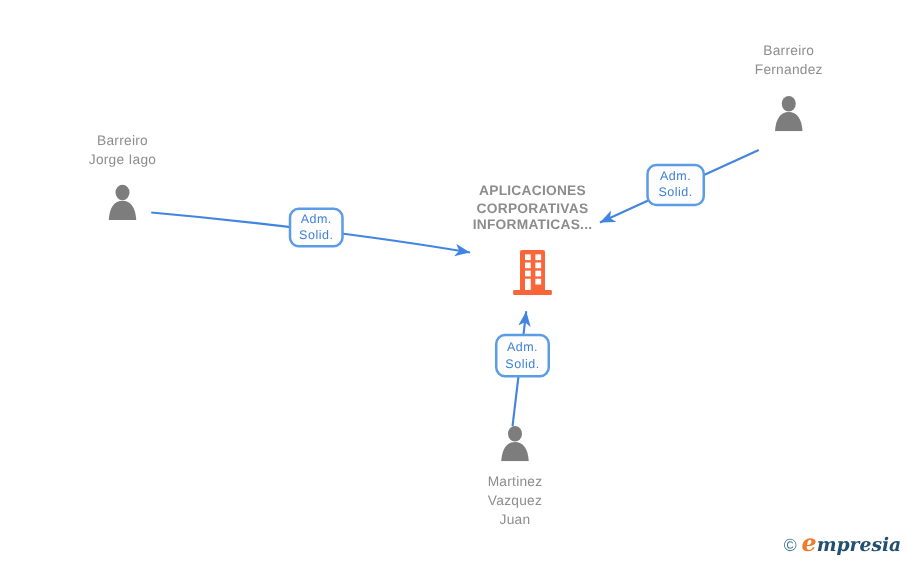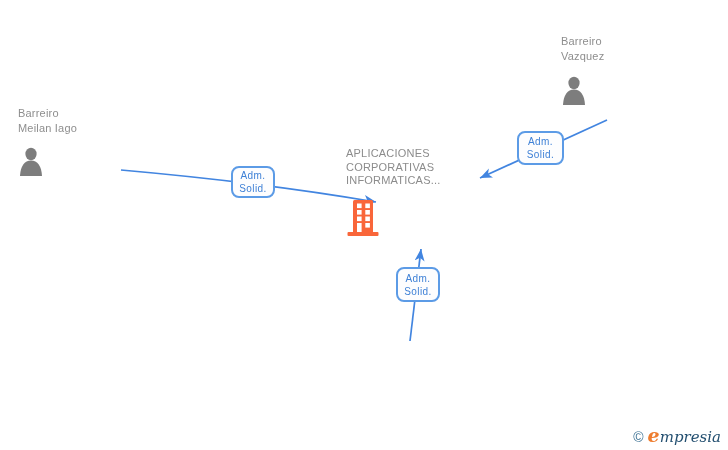--- a/index.html
+++ b/index.html
@@ -22,34 +22,35 @@
   }
   .edge {
     fill: none;
     stroke: #4285E0;
     stroke-width: 1.7;
   }
 
   .node {
     position: absolute;
     z-index: 2;
+    text-align: center;
     cursor: pointer;
   }
   .person-name {
     font-size: 11px;
     line-height: 15px;
     color: #8E8E8E;
     letter-spacing: 0.2px;
   }
   .person-name span { display: block; }
   .icon-holder { display: block; }
 
   .company-name {
     font-size: 11px;
-    font-weight: normal;
+    font-weight: bold;
     line-height: 13.5px;
     color: #8C8C8C;
     letter-spacing: 0.2px;
   }
   .company-name span { display: block; }
 
   .edge-label {
     position: absolute;
     z-index: 3;
     background: #FDFDFE;
@@ -99,20 +100,21 @@
     font-style: italic;
     font-weight: bold;
     font-size: 19px;
     color: #EE7C2E;
   }
   .brand-rest {
     font-family: "DejaVu Serif", "Liberation Serif", serif;
     font-style: italic;
     font-size: 15px;
     color: #234F70;
+    font-weight: bold;
   }
 </style>
 </head>
 <body>
 
 <div class="canvas">
 
   <svg class="edges-layer" viewBox="0 0 728 450">
     <defs>
       <marker id="arrowhead" markerUnits="userSpaceOnUse" markerWidth="14" markerHeight="11" refX="12" refY="5" orient="auto">
@@ -120,43 +122,56 @@
       </marker>
     </defs>
     <path class="edge" d="M121,170 C200,177 300,189 376,202" marker-end="url(#arrowhead)"></path>
     <path class="edge" d="M607,120 L480,178" marker-end="url(#arrowhead)"></path>
     <path class="edge" d="M410,341 L421,249" marker-end="url(#arrowhead)"></path>
   </svg>
 
   <div class="node" id="node-fernandez">
     <div class="person-name">
       <span>Barreiro</span>
-      <span>Meilan Iago</span>
+      <span>Jorge Iago</span>
     </div>
     <span class="icon-holder">
       <svg width="26" height="29" viewBox="0 0 26 29">
         <ellipse cx="13" cy="7" rx="5.6" ry="6.2" fill="#7D7D7D"></ellipse>
         <path d="M13,13.5 C6.5,13.5 2.5,19 2,29 L24,29 C23.5,19 19.5,13.5 13,13.5 Z" fill="#7D7D7D"></path>
       </svg>
     </span>
   </div>
 
   <div class="node" id="node-barreiro">
     <div class="person-name">
       <span>Barreiro</span>
-      <span>Vazquez</span>
+      <span>Fernandez</span>
     </div>
     <span class="icon-holder">
       <svg width="26" height="29" viewBox="0 0 26 29">
         <ellipse cx="13" cy="7" rx="5.6" ry="6.2" fill="#7D7D7D"></ellipse>
         <path d="M13,13.5 C6.5,13.5 2.5,19 2,29 L24,29 C23.5,19 19.5,13.5 13,13.5 Z" fill="#7D7D7D"></path>
       </svg>
     </span>
   </div>
 
+  <div class="node" id="node-martinez">
+    <span class="icon-holder">
+      <svg width="26" height="29" viewBox="0 0 26 29">
+        <ellipse cx="13" cy="7" rx="5.6" ry="6.2" fill="#7D7D7D"></ellipse>
+        <path d="M13,13.5 C6.5,13.5 2.5,19 2,29 L24,29 C23.5,19 19.5,13.5 13,13.5 Z" fill="#7D7D7D"></path>
+      </svg>
+    </span>
+    <div class="person-name">
+      <span>Martinez</span>
+      <span>Vazquez</span>
+      <span>Juan</span>
+    </div>
+  </div>
 
   <div class="node" id="node-company">
     <div class="company-name">
       <span>APLICACIONES</span>
       <span>CORPORATIVAS</span>
       <span>INFORMATICAS...</span>
     </div>
     <span class="icon-holder">
       <svg width="34" height="37" viewBox="0 0 34 37">
         <rect x="1.5" y="33" width="31" height="4" rx="1" fill="#F9663A"></rect>

